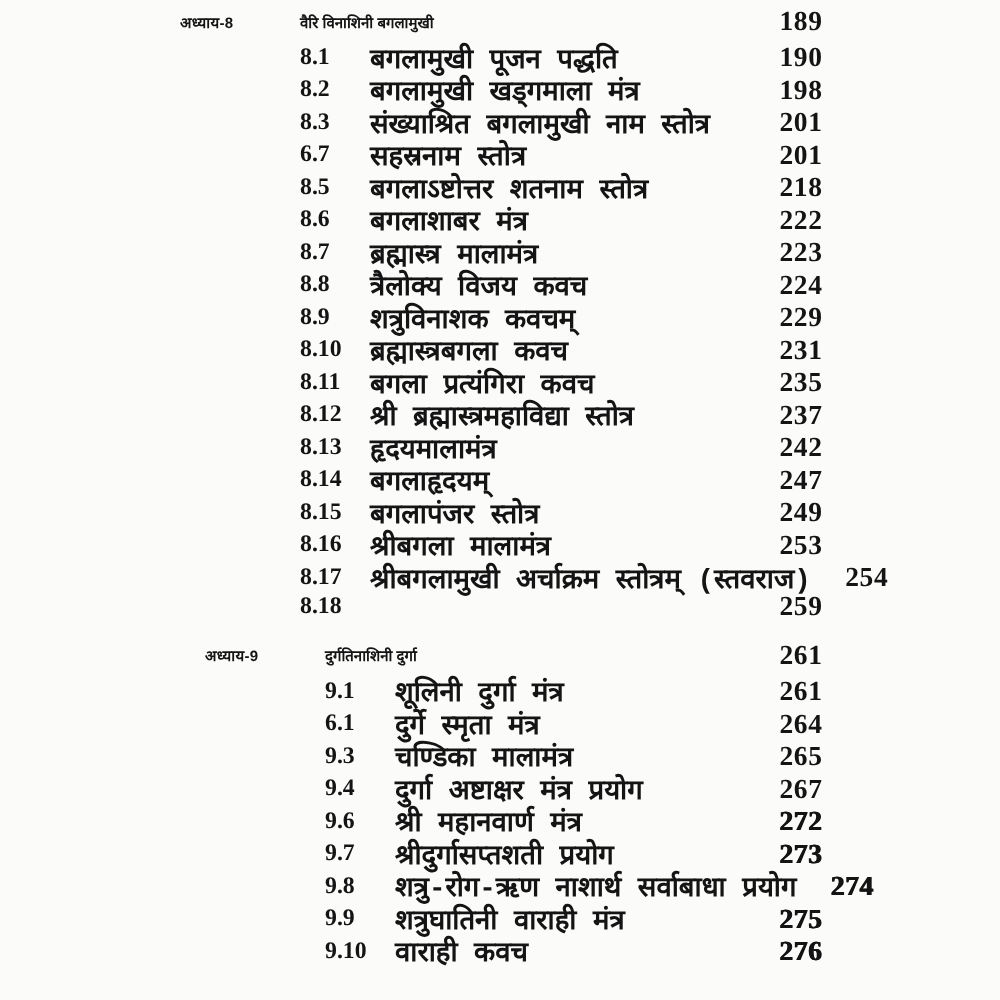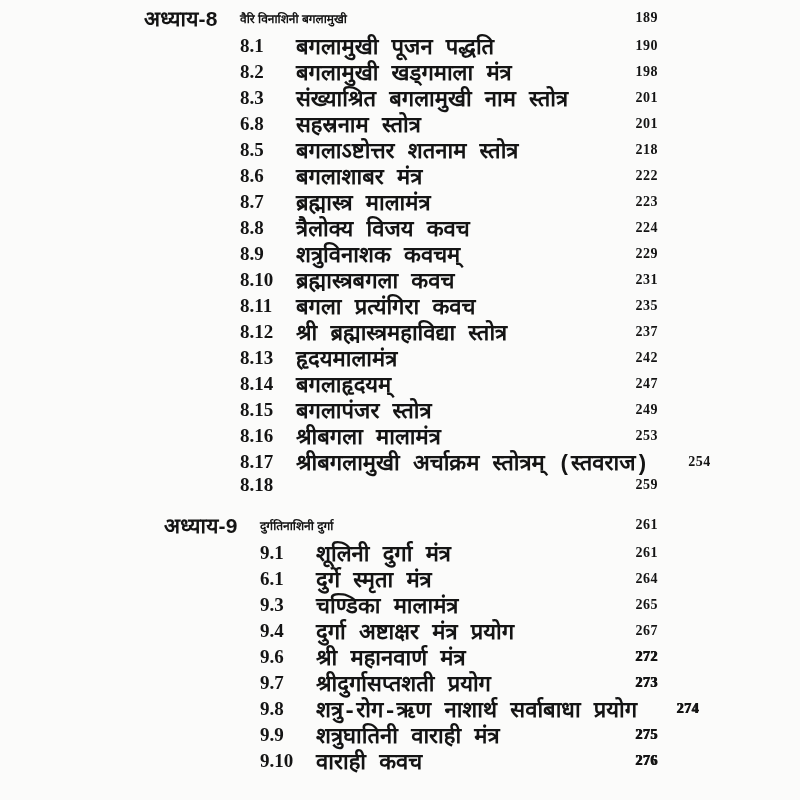--- a/index.html
+++ b/index.html
@@ -25,21 +25,21 @@
     margin-left: 20px;
   }
   .toc-row {
     display: grid;
     grid-template-columns: 96px 56px 1fr 62px;
     align-items: center;
     height: 26px;
   }
   .cell-chapter-label {
     font-weight: 700;
-    font-size: 21px;
+    font-size: 12px;
     letter-spacing: 0.2px;
     white-space: nowrap;
   }
   .cell-chapter-title {
     grid-column: 2 / span 2;
     font-weight: 700;
     font-size: 12px;
     white-space: nowrap;
   }
   .cell-item-num {
@@ -53,21 +53,21 @@
     font-weight: 700;
     font-size: 22px;
     white-space: nowrap;
     font-family: Liberation Mono, monospace;
   }
   .cell-page {
     grid-column: 4;
     text-align: right;
     font-family: "Liberation Serif", serif;
     font-weight: 700;
-    font-size: 14px;
+    font-size: 22px;
     letter-spacing: 0.5px;
   }
   .cell-page.pg-bold {
     font-weight: 700;
     text-shadow: 0.5px 0 0 currentColor, -0.4px 0 0 currentColor;
   }
 </style>
 </head>
 <body>
 
@@ -91,21 +91,21 @@
     <div class="cell-page">198</div>
   </div>
       <div class="toc-row">
     <div></div>
     <div class="cell-item-num">8.3</div>
     <div class="cell-item-title">संख्याश्रित बगलामुखी नाम स्तोत्र</div>
     <div class="cell-page">201</div>
   </div>
       <div class="toc-row">
     <div></div>
-    <div class="cell-item-num">6.8</div>
+    <div class="cell-item-num">6.7</div>
     <div class="cell-item-title">सहस्रनाम स्तोत्र</div>
     <div class="cell-page">201</div>
   </div>
       <div class="toc-row">
     <div></div>
     <div class="cell-item-num">8.5</div>
     <div class="cell-item-title">बगलाऽष्टोत्तर शतनाम स्तोत्र</div>
     <div class="cell-page">218</div>
   </div>
       <div class="toc-row">

